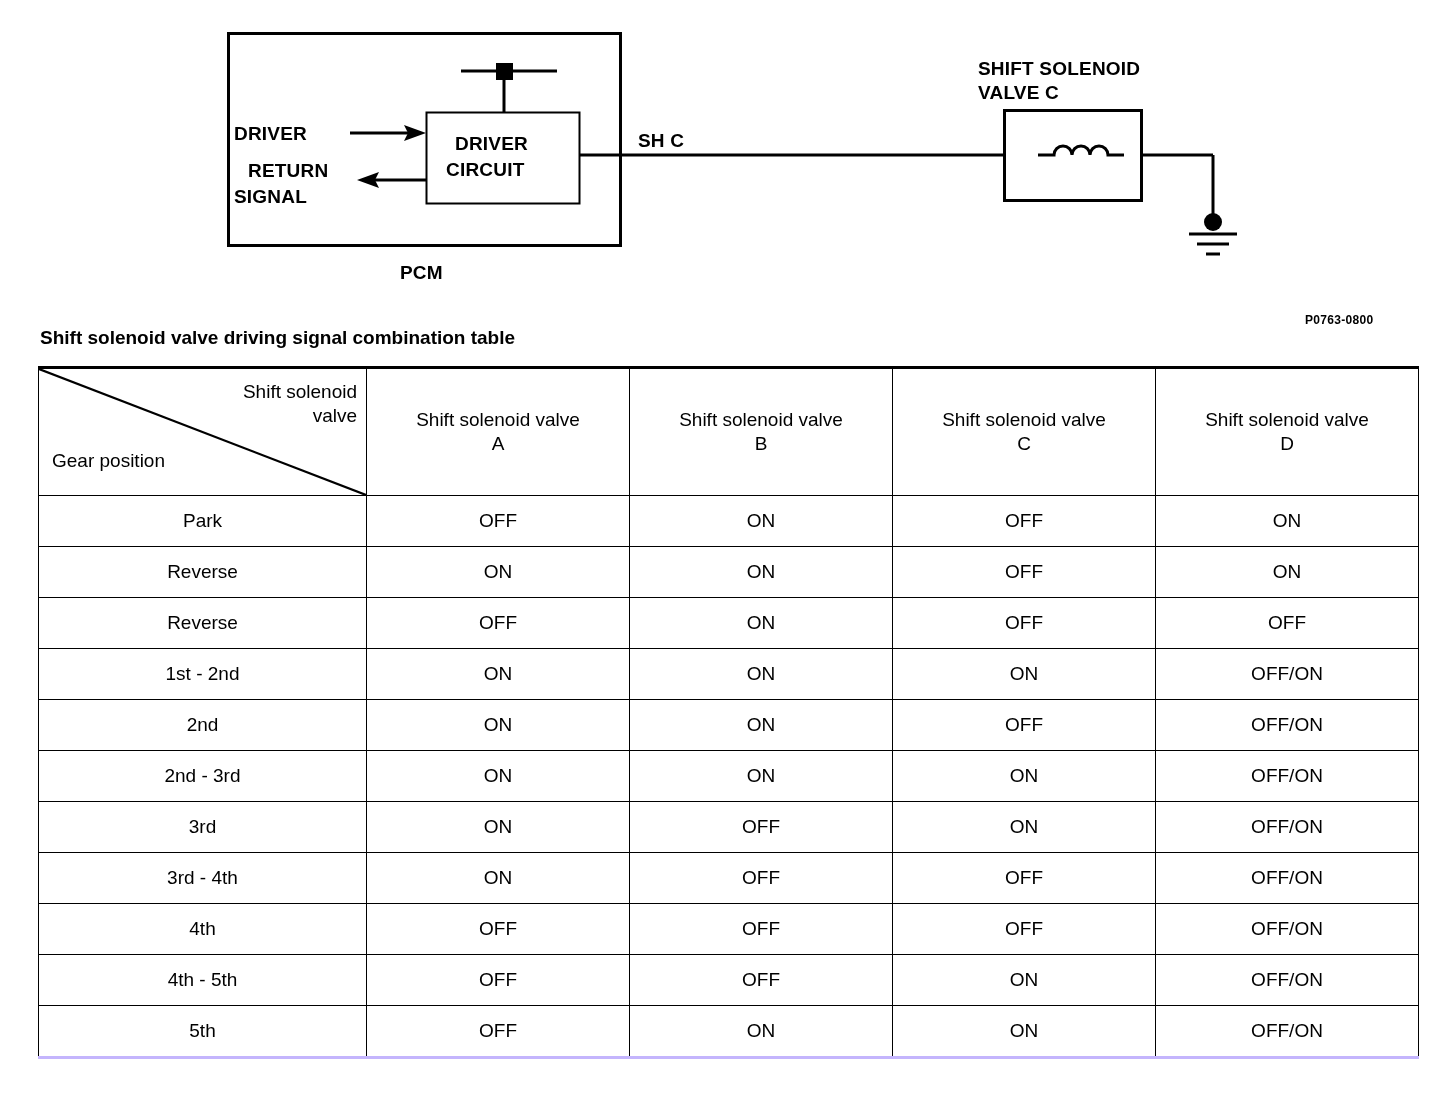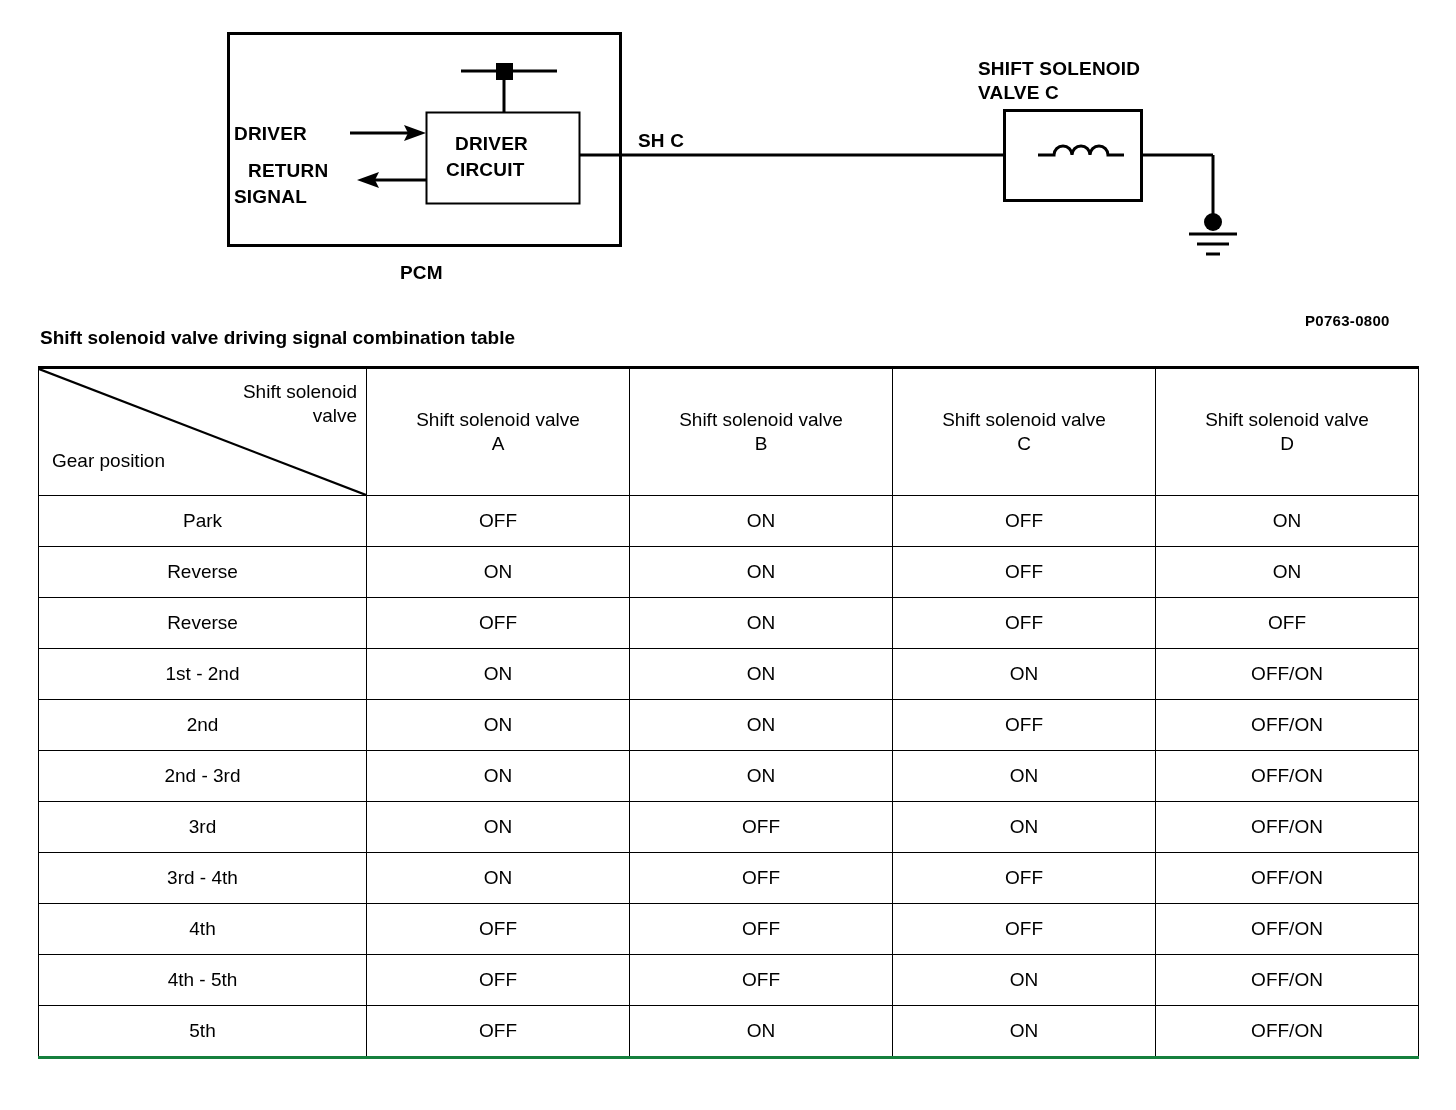--- a/index.html
+++ b/index.html
@@ -44,21 +44,21 @@
   #label-signal   { left: 234px; top: 184px; }
   #label-driver1  { left: 455px; top: 131px; }
   #label-driver2  { left: 446px; top: 157px; }
   #label-shc      { left: 638px; top: 128px; }
   #label-pcm      { left: 400px; top: 260px; }
   #label-ssv1     { left: 978px; top: 56px; }
   #label-ssv2     { left: 978px; top: 80px; }
   #label-code     {
     left: 1305px; top: 308px;
     font-weight: bold;
-    font-size: 15px;
+    font-size: 12px;
     letter-spacing: 0.3px;
   }
 
   
   #table-caption {
     position: absolute;
     left: 40px;
     top: 327px;
     font-size: 19px;
     font-weight: bold;
@@ -85,21 +85,21 @@
   }
   #combination-table thead tr th {
     border-top: 3px solid #000000;
     height: 126px;
     line-height: 24px;
   }
   #combination-table tbody tr td {
     height: 50px;
   }
   #combination-table tbody tr:last-child td {
-    border-bottom: 3px solid #15803d;
+    border-bottom: 3px solid #c4b5fd;
   }
   .col-gear   { width: 327px; }
   .col-valve  { width: 262px; }
 
   
   #corner-header {
     position: relative;
     overflow: hidden;
   }
   #corner-diagonal {

